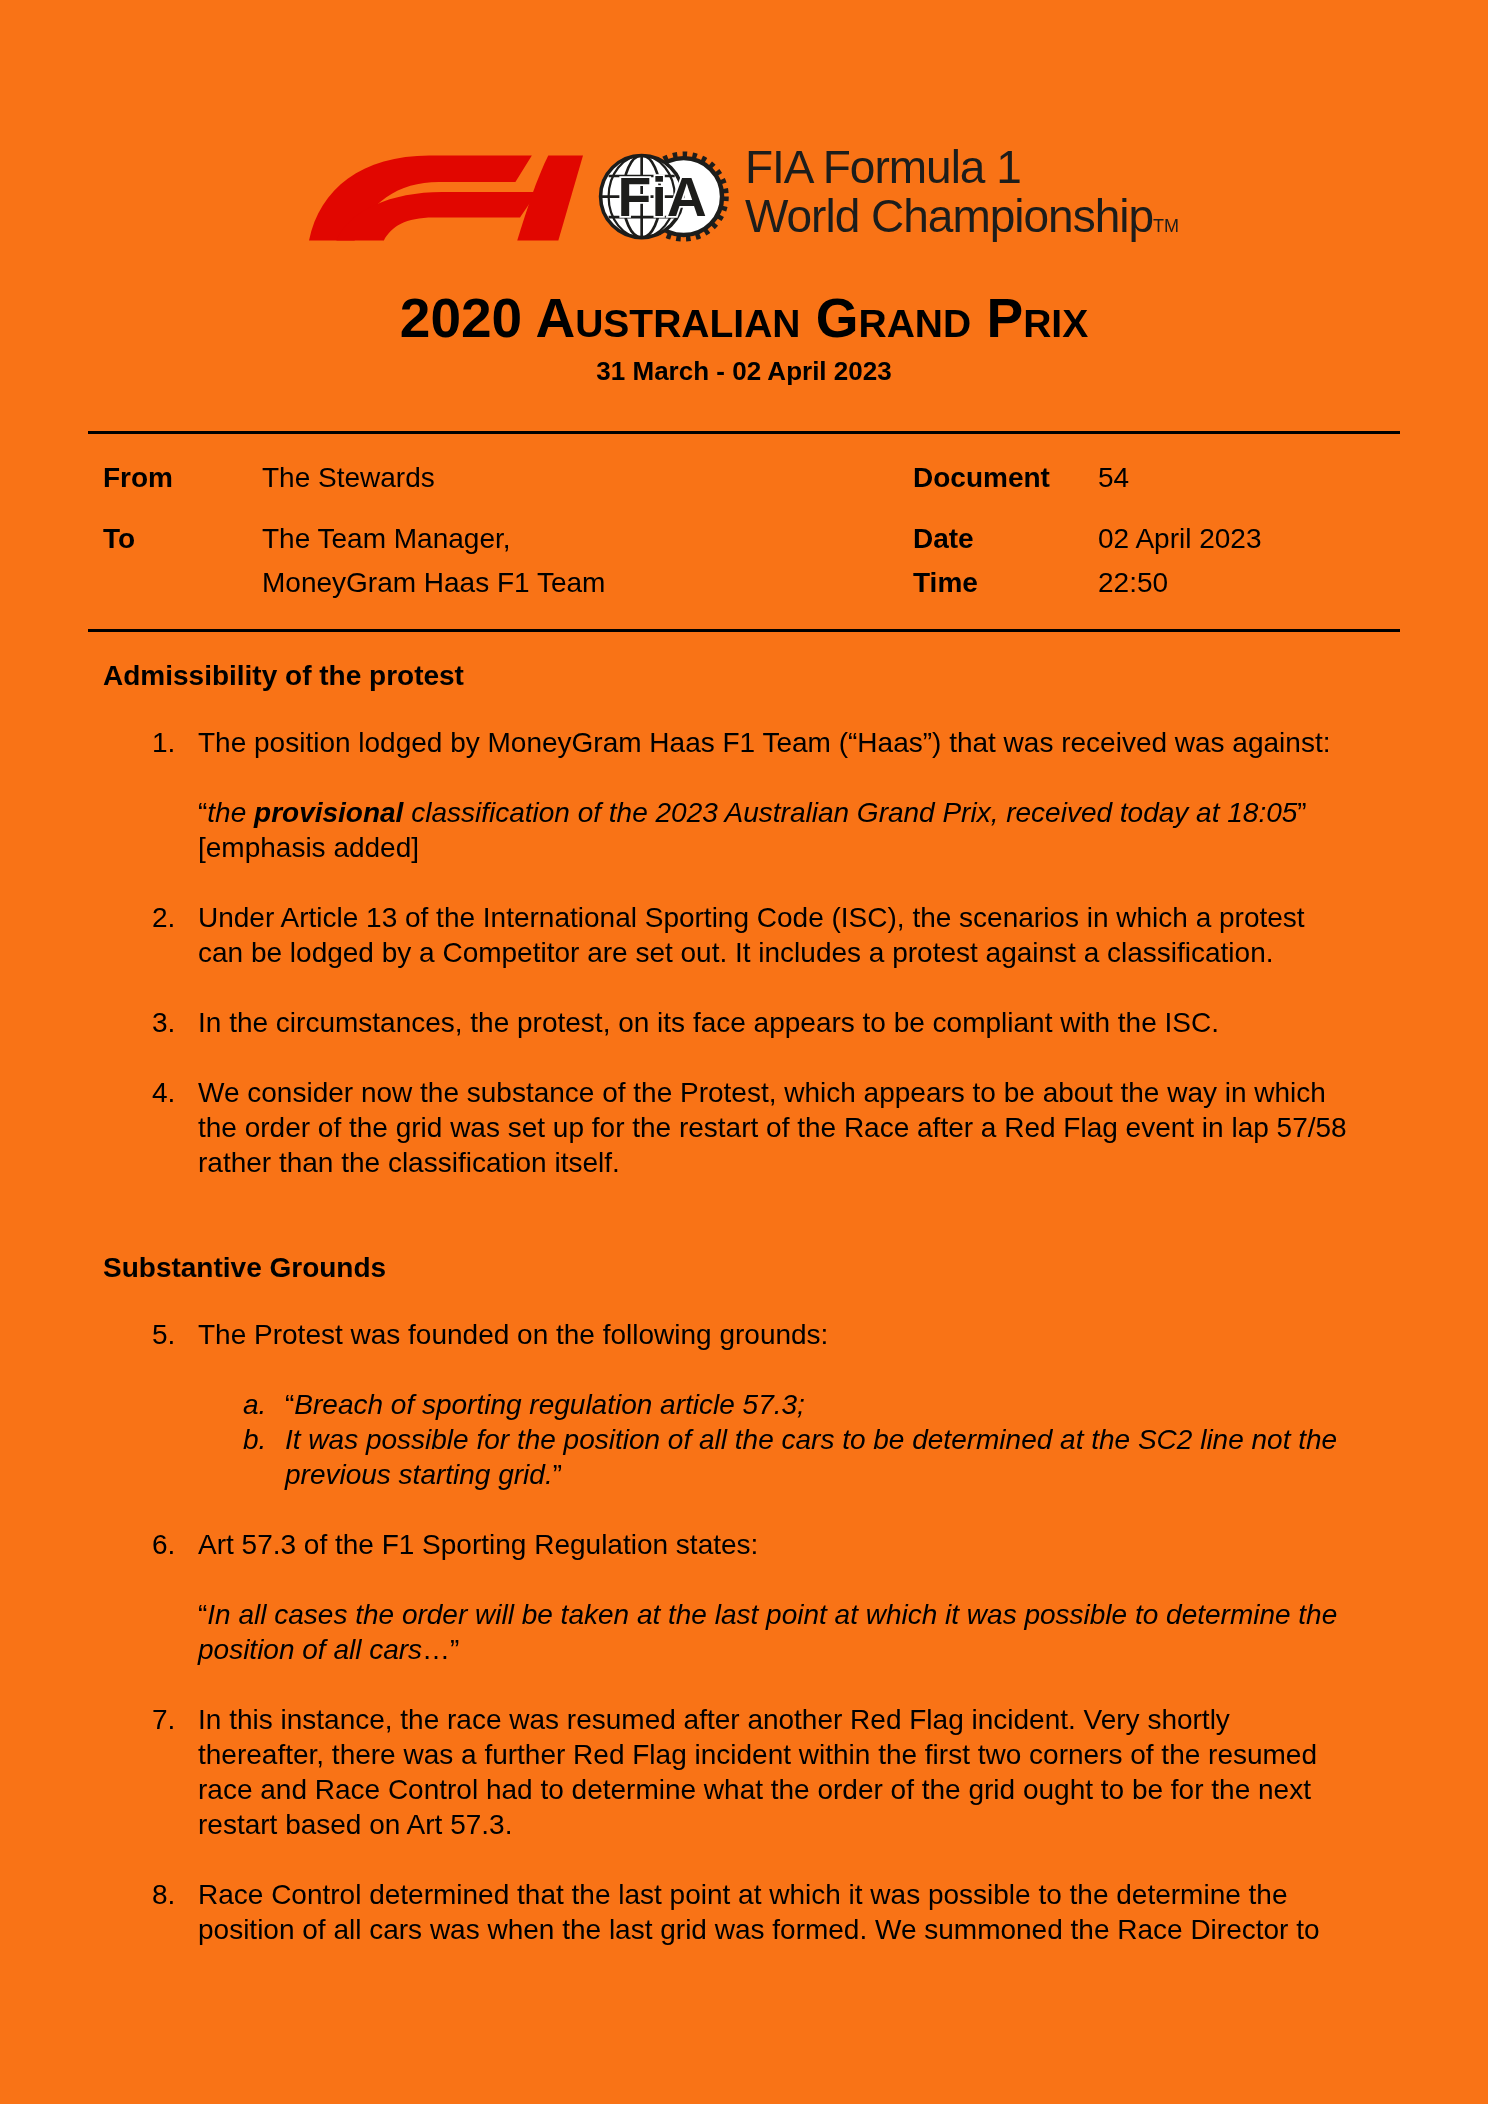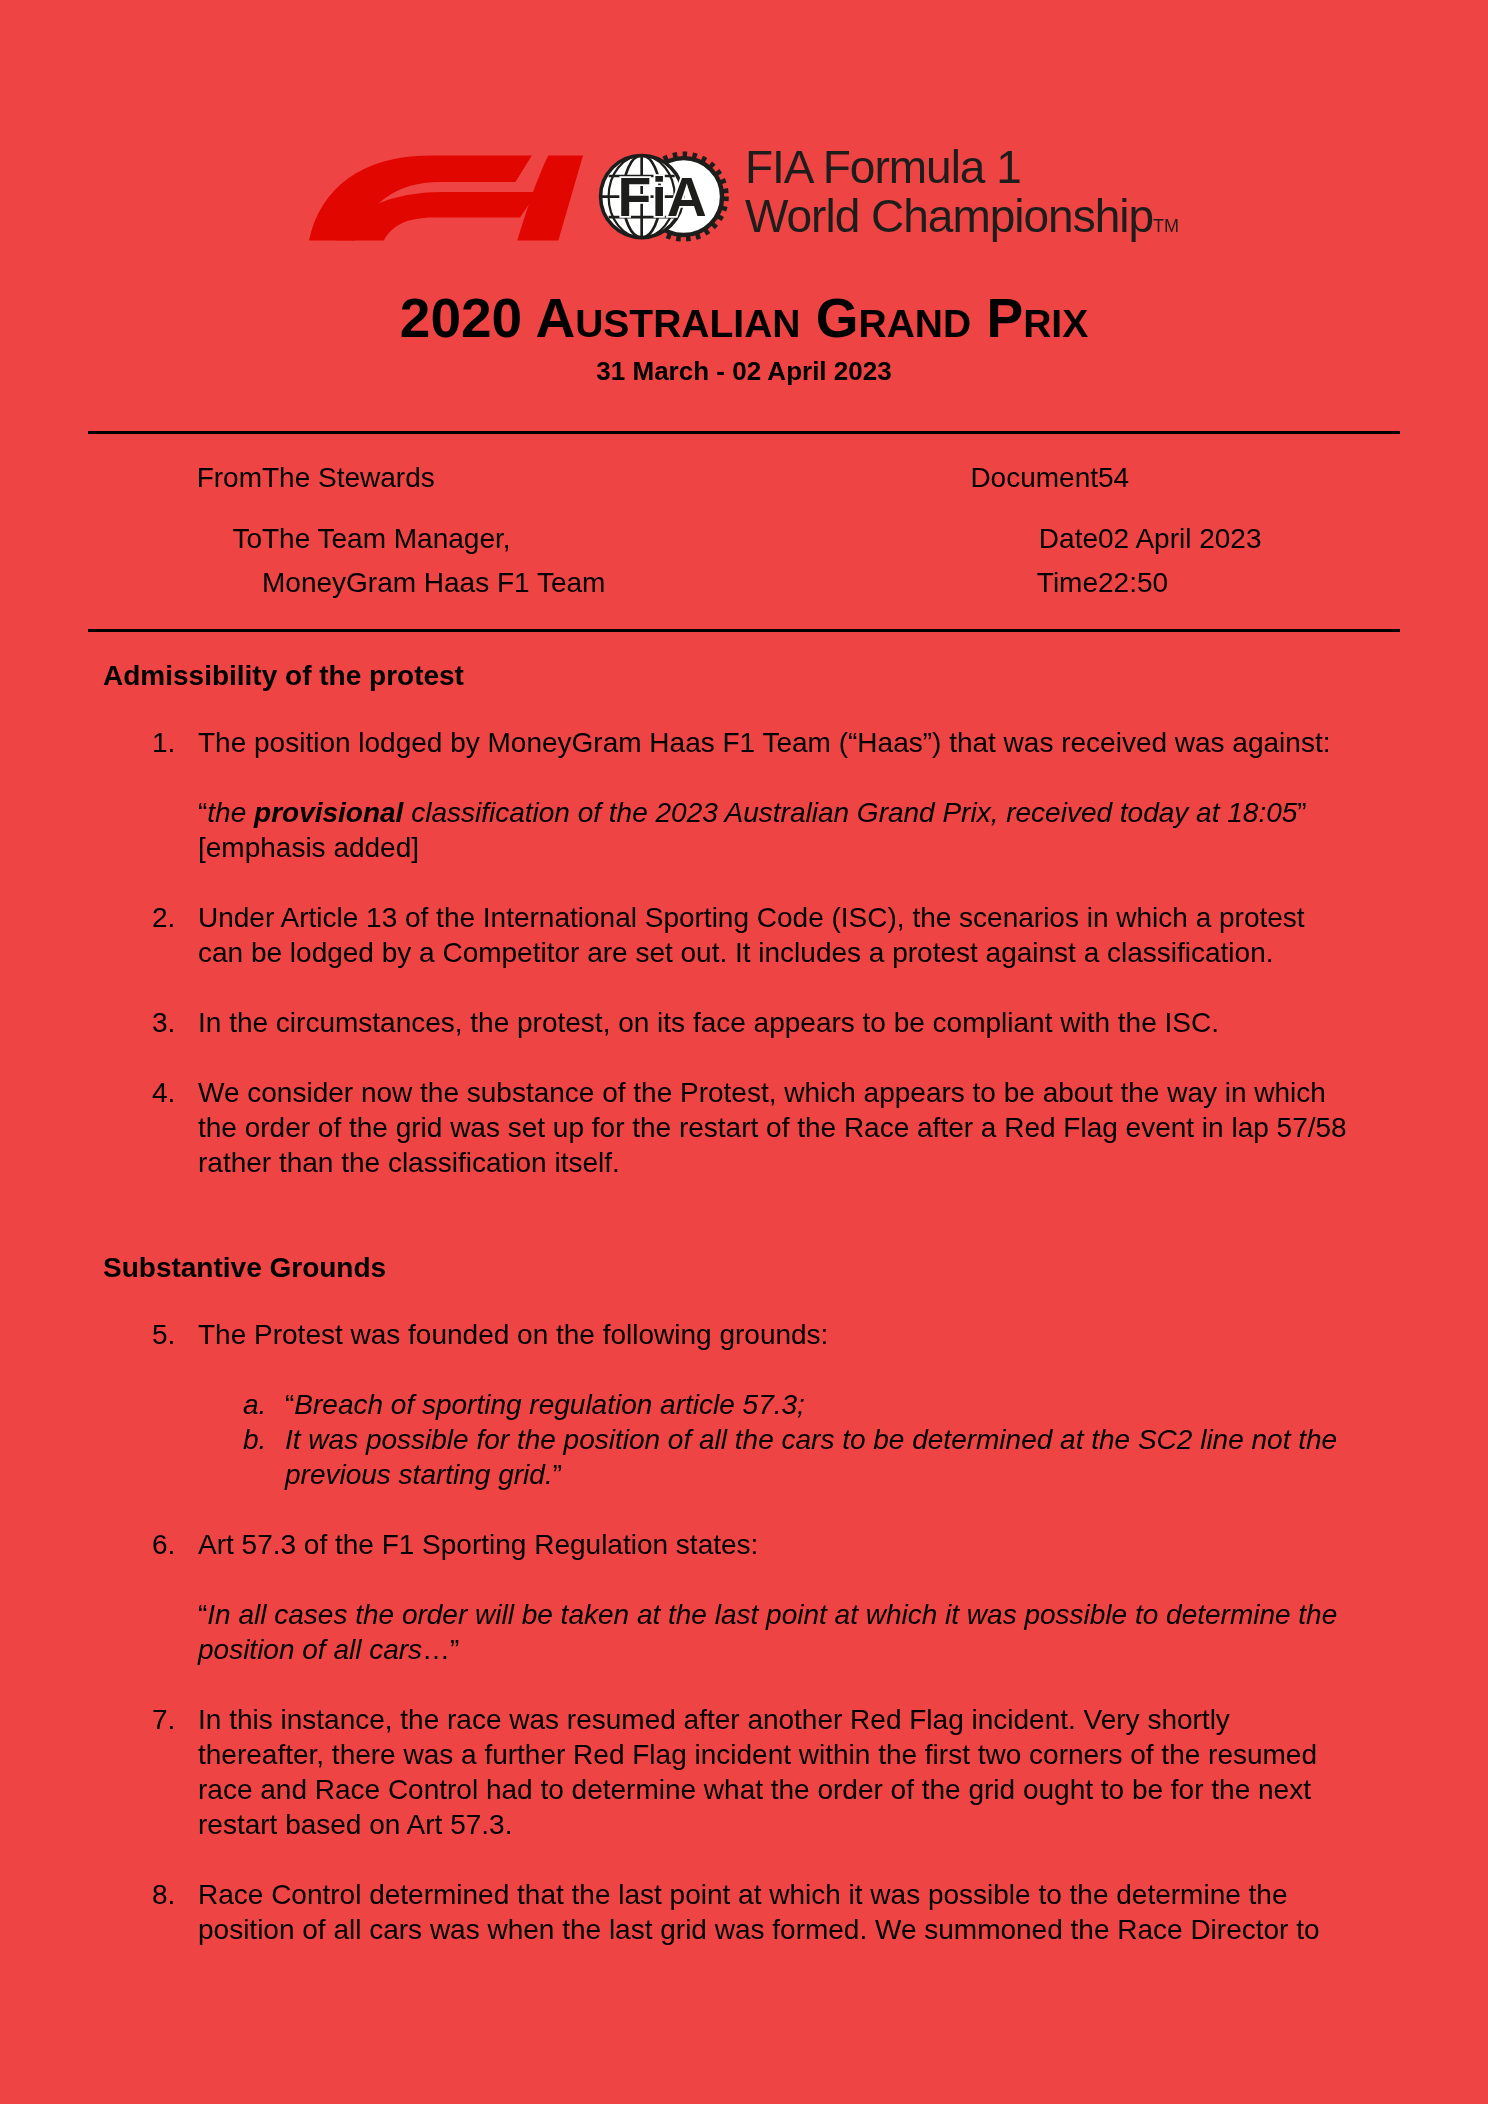--- a/index.html
+++ b/index.html
@@ -1,21 +1,21 @@
 <!DOCTYPE html>
 <html><head>
 <meta charset="utf-8">
 <style>
   html,body{margin:0;padding:0;background:#ffffff;}
   .page{
     position:relative;
     width:1488px;
     height:2104px;
     margin:0 auto;
-    background:#ef4444;
+    background:#f97316;
     color:#000;
     font-family:"Liberation Sans", sans-serif;
     overflow:hidden;
   }
   
   .header{padding-top:126px;text-align:center;}
   .logo-row{display:flex;justify-content:center;align-items:center;gap:14px;height:142px;}
   .f1-mark{width:274px;height:88px;flex:none;}
   .fia-mark{width:134px;height:96px;flex:none;}
   .wordmark{
@@ -39,21 +39,21 @@
   .meta{
     margin:44px 88px 0 88px;
     border-top:3px solid #000;
     border-bottom:3px solid #000;
     padding:28px 0 30px 15px;
     font-size:28px;
   }
   .meta-row{display:grid;grid-template-columns:159px 651px 185px auto;margin-bottom:29px;}
   .meta-row:nth-child(2){margin-bottom:12px;}
   .meta-row:last-child{margin-bottom:0;}
-  .meta-label{font-weight:normal;text-align:right;}
+  .meta-label{font-weight:bold;}
   
   .content{
     margin:0 86px 0 103px;
     padding-top:26px;
     font-size:28px;
     line-height:35px;
   }
   .content h3{
     font-size:28px;
     font-weight:bold;

